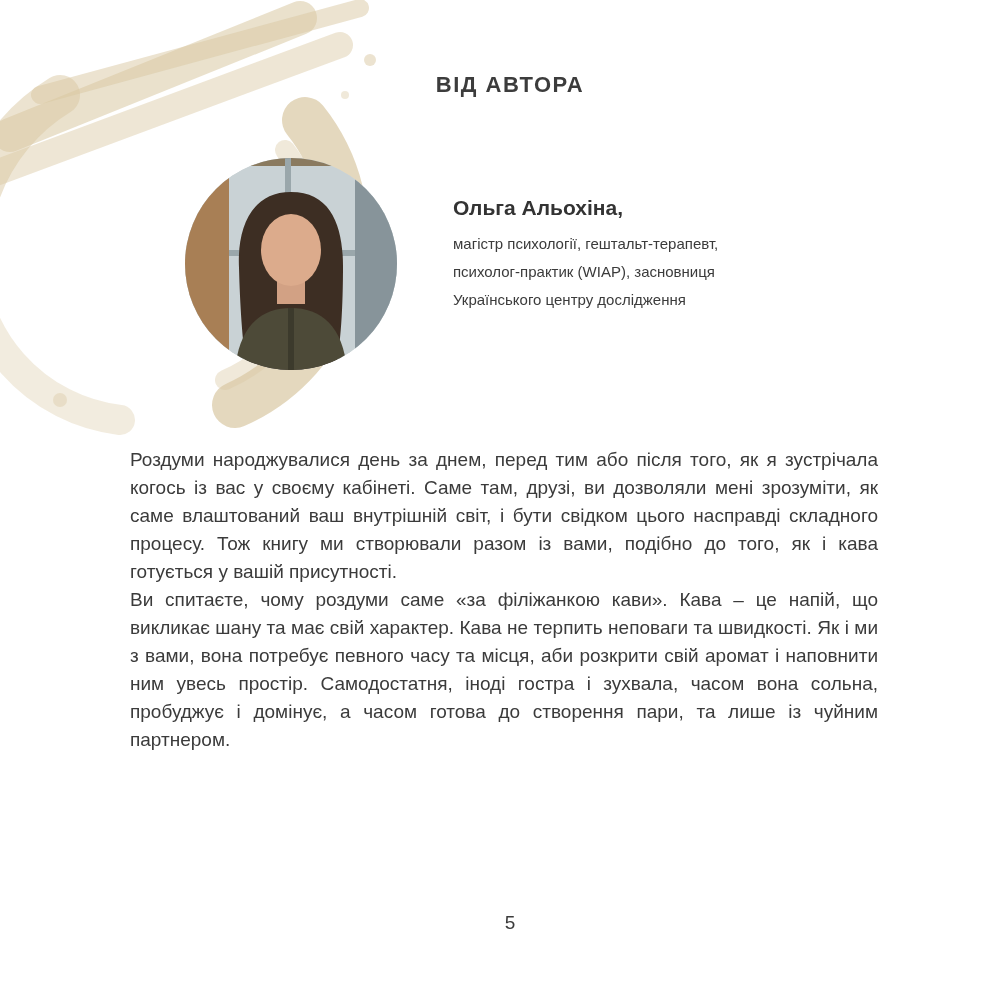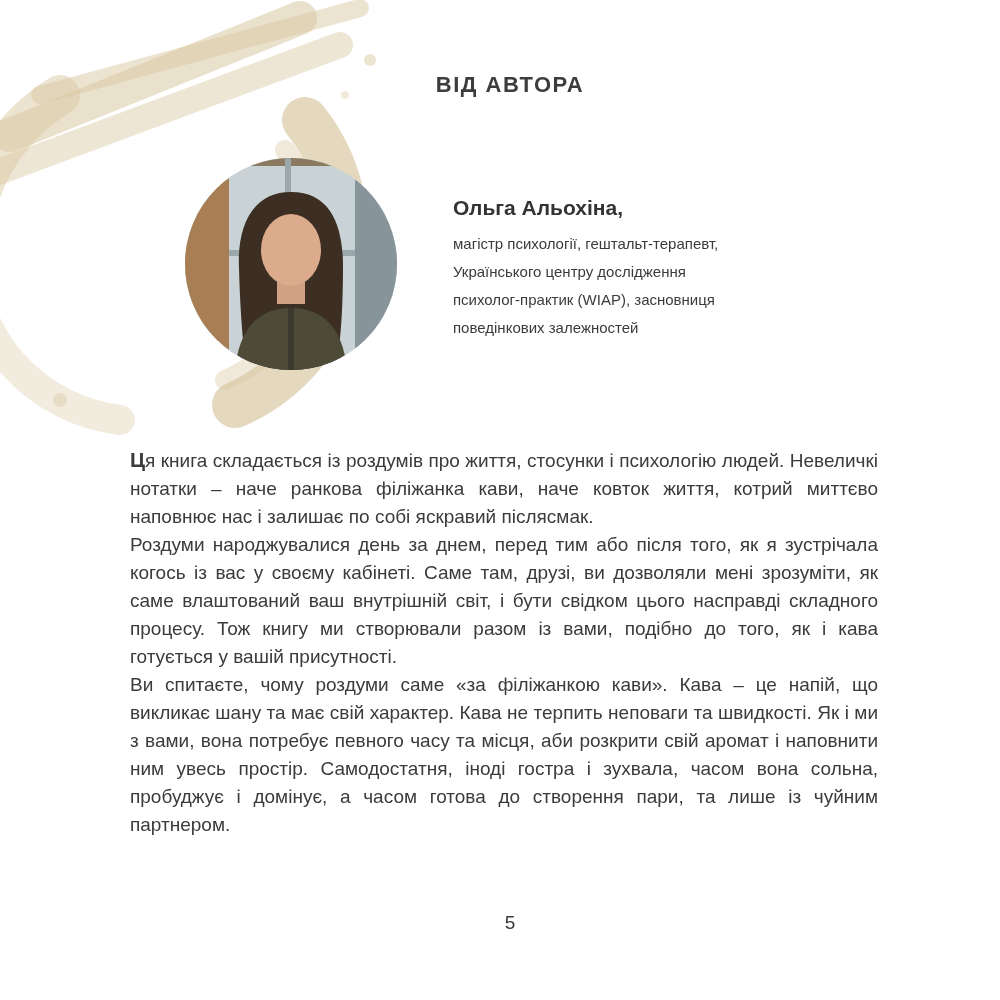--- a/index.html
+++ b/index.html
@@ -137,27 +137,25 @@
         <ellipse cx="106" cy="92" rx="30" ry="36" fill="#dcab8c"></ellipse>
 
         <path d="M 50 212 C 54 168 76 150 106 150 C 136 150 158 168 162 212 Z" fill="#4d4a38"></path>
         <path d="M 103 150 L 109 150 L 109 212 L 103 212 Z" fill="#3c3a2c"></path>
       </svg>
     </div>
 
     <div class="author-info">
       <div class="author-name">Ольга Альохіна,</div>
       <div class="bio-line">магістр психології, гештальт-терапевт,</div>
+      <div class="bio-line">психолог-практик (WIAP), засновниця</div>
       <div class="bio-line">Українського центру дослідження</div>
-      <div class="bio-line">психолог-практик (WIAP), засновниця</div>
-      <div class="bio-line">поведінкових залежностей</div>
     </div>
   </div>
 
   <div class="body-text">
-    <p><span class="lead">Ц</span><span>я книга складається із роздумів про життя, стосунки і психологію людей. Невеличкі нотатки – наче ранкова філіжанка кави, наче ковток життя, котрий миттєво наповнює нас і залишає по собі яскравий післясмак.</span></p>
     <p>Роздуми народжувалися день за днем, перед тим або після того, як я зустрічала когось із вас у своєму кабінеті. Саме там, друзі, ви дозволяли мені зрозуміти, як саме влаштований ваш внутрішній світ, і бути свідком цього насправді складного процесу. Тож книгу ми створювали разом із вами, подібно до того, як і кава готується у вашій присутності.</p>
     <p>Ви спитаєте, чому роздуми саме «за філіжанкою кави». Кава – це напій, що викликає шану та має свій характер. Кава не терпить неповаги та швидкості. Як і ми з вами, вона потребує певного часу та місця, аби розкрити свій аромат і наповнити ним увесь простір. Самодостатня, іноді гостра і зухвала, часом вона сольна, пробуджує і домінує, а часом готова до створення пари, та лише із чуйним партнером.</p>
   </div>
 
   <div class="page-number">5</div>
 
 </div>
 
 </body></html>

